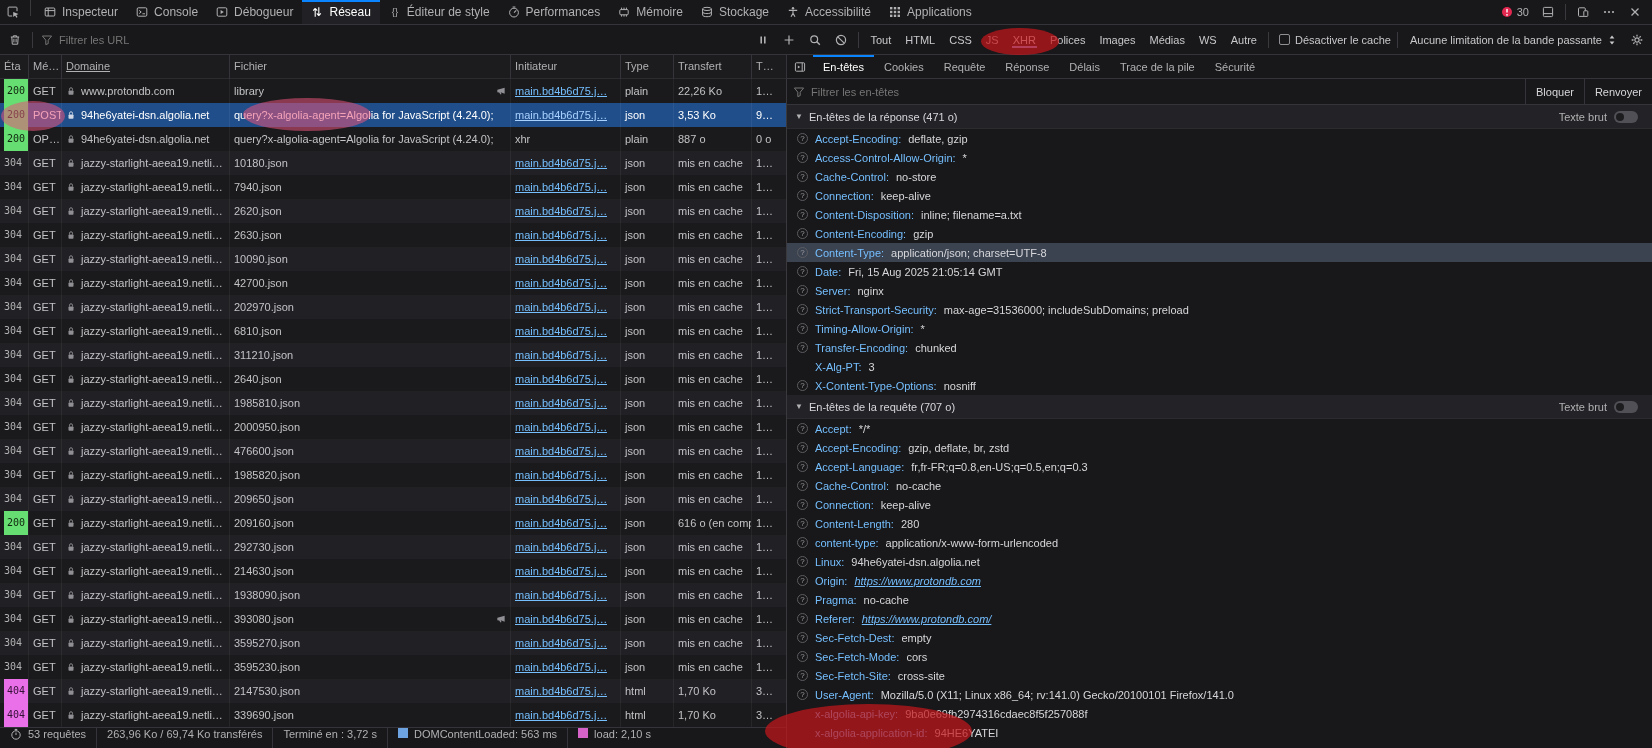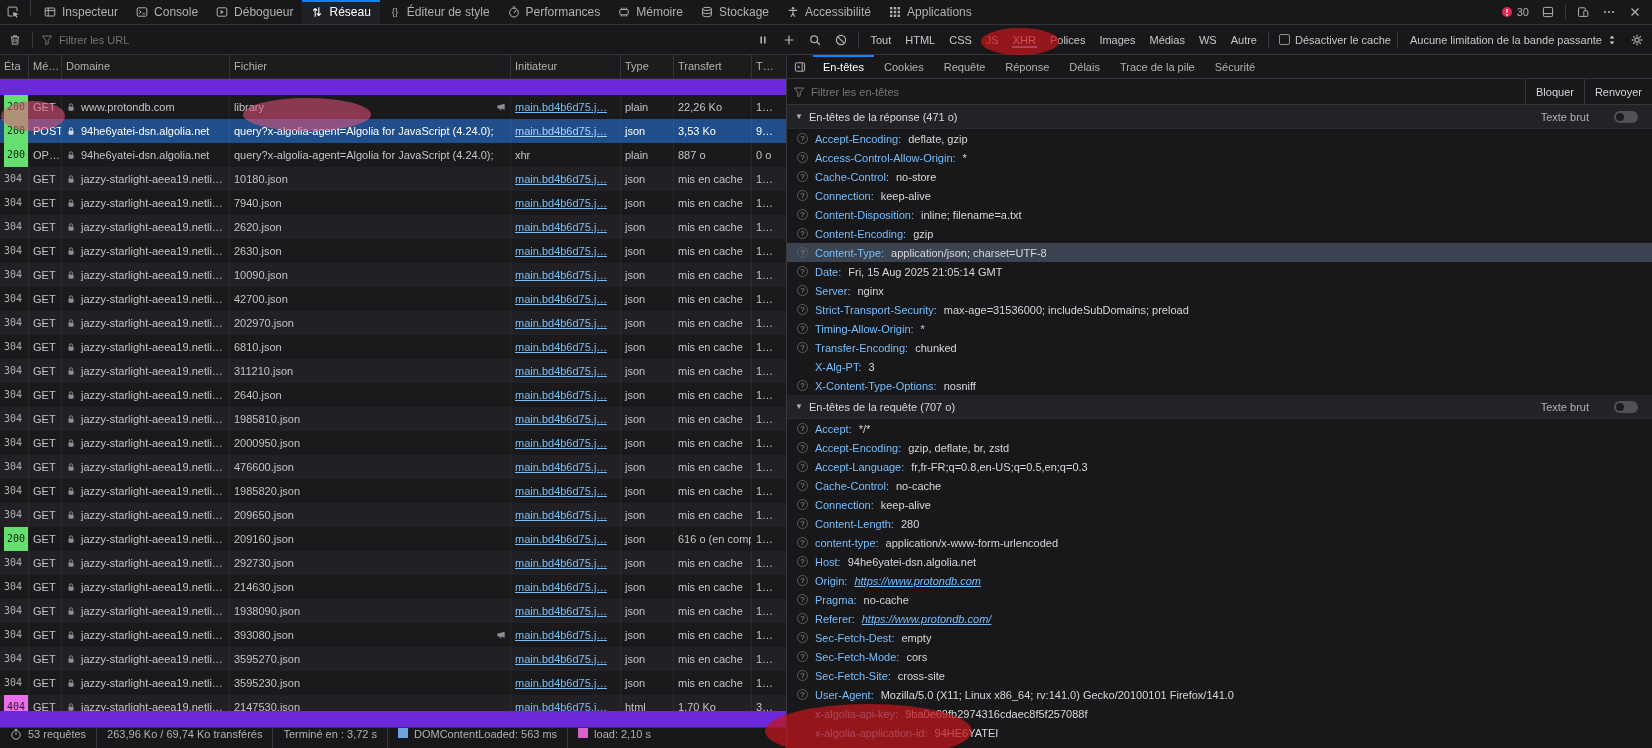--- a/index.html
+++ b/index.html
@@ -28,21 +28,21 @@
   .filter-input::placeholder{color:#757575;}
   .type-filters{display:flex;align-items:center;}
   .type-filter{position:relative;padding:4px 7px;color:#c8c8cc;white-space:nowrap;font-size:11px;}
   .type-filter.active{color:#e6e6ea;}
   .type-filter.active::after{content:'';position:absolute;left:6px;right:6px;bottom:2px;height:2px;background:#8fa6ff;}
   .checkbox{width:11px;height:11px;border:1px solid #8f8f94;border-radius:2px;margin:0 5px 0 6px;flex:none;}
   .throttle{display:flex;align-items:center;gap:4px;padding:0 6px;white-space:nowrap;color:#c8c8cc;}
 
   
   .content{position:absolute;top:55px;left:0;right:0;bottom:0;display:flex;}
-  .request-pane{width:787px;flex:none;display:flex;flex-direction:column;border-right:1px solid #3a3a3e;background:#6d28d9;gap:16px;}
+  .request-pane{width:787px;flex:none;display:flex;flex-direction:column;border-right:1px solid #3a3a3e;background:#000000;}
 
   .req-header{height:24px;display:flex;flex:none;background:#1c1c1f;border-bottom:1px solid #2c2c30;}
   .hcell{height:24px;line-height:23px;padding:0 4px;border-right:1px solid #34343a;color:#b1b1b3;
     overflow:hidden;white-space:nowrap;flex:none;}
   .req-rows{flex:1;overflow:hidden;}
   .req-row{height:24px;display:flex;align-items:stretch;background:#1a1a1c;color:#c3c3c7;}
   .req-row:nth-child(even){background:#212125;}
   .req-row.sel{background:#204e8a;color:#fff;}
   .cell{display:flex;align-items:center;padding:0 4px;border-right:1px solid rgba(255,255,255,0.055);
     overflow:hidden;white-space:nowrap;flex:none;}
@@ -69,21 +69,21 @@
   .panel-tabs{height:24px;flex:none;display:flex;align-items:stretch;border-bottom:1px solid #34343a;}
   .ptab{position:relative;display:flex;align-items:center;padding:0 10px;color:#b1b1b3;white-space:nowrap;}
   .ptab.active{color:#fff;}
   .ptab.active::before{content:'';position:absolute;left:0;top:0;right:0;height:2px;background:#0a84ff;}
   .panel-filter{height:26px;flex:none;display:flex;align-items:center;border-bottom:1px solid #34343a;padding-left:6px;}
   .pf-btn{height:100%;display:flex;align-items:center;padding:0 10px;border-left:1px solid #34343a;color:#d7d7db;white-space:nowrap;}
   .headers-area{flex:1;overflow:hidden;position:relative;}
   .sec{height:24px;display:flex;align-items:center;background:#232327;border-bottom:1px solid #2c2c30;padding:0 8px;color:#d7d7db;}
   .sec .caret{font-size:8px;color:#b1b1b3;margin-right:6px;}
   .sec .sec-title{flex:1;}
-  .raw-label{color:#b1b1b3;margin-right:25px;}
+  .raw-label{color:#b1b1b3;margin-right:7px;}
   .toggle{width:24px;height:12px;border-radius:7px;background:#505056;position:relative;margin-right:6px;flex:none;}
   .toggle::after{content:'';position:absolute;left:2px;top:2px;width:8px;height:8px;border-radius:50%;background:#1c1c1f;}
   .hrow{height:19px;display:flex;align-items:center;padding-left:10px;white-space:nowrap;overflow:hidden;}
   .hrow.hsel{background:#3b4351;}
   .help-icon{width:11px;height:11px;border:1px solid #5c5c61;border-radius:50%;color:#9a9a9f;font-size:8px;
     line-height:10px;text-align:center;margin-right:7px;flex:none;}
   .help-icon::after{content:'?';}
   .help-spacer{width:11px;margin-right:7px;flex:none;}
   .hname{color:#75bfff;margin-right:7px;}
   .hval{color:#d7d7db;}
@@ -337,21 +337,21 @@
         </span>
     </div>
   </div>
 
   <div class="content">
 
     <div class="request-pane">
       <div class="req-header" id="req-header">
           <div class="hcell" style="width: 29px;">Éta</div>
           <div class="hcell" style="width: 33px;">Mé…</div>
-          <div class="hcell" style="width: 168px;">Domaine</div>
+          <div class="hcell" style="width: 168px; text-decoration: underline;">Domaine</div>
           <div class="hcell" style="width: 281px;">Fichier</div>
           <div class="hcell" style="width: 110px;">Initiateur</div>
           <div class="hcell" style="width: 53px;">Type</div>
           <div class="hcell" style="width: 78px;">Transfert</div>
           <div class="hcell" style="width: 35px;">T…</div>
         </div>
       <div class="req-rows" id="req-rows">
           <div class="req-row">
             <div class="cell" style="width: 29px;">
               <span class="badge b2">200</span>
@@ -1182,21 +1182,21 @@
             <span class="hname">Content-Length:</span>
             <span class="hval">280</span>
           </div>
           <div class="hrow">
             <span class="help-icon"></span>
             <span class="hname">content-type:</span>
             <span class="hval">application/x-www-form-urlencoded</span>
           </div>
           <div class="hrow">
             <span class="help-icon"></span>
-            <span class="hname">Host:</span>
+            <span class="hname">Linux:</span>
             <span class="hval">94he6yatei-dsn.algolia.net</span>
           </div>
           <div class="hrow">
             <span class="help-icon"></span>
             <span class="hname">Origin:</span>
             <span class="hval vlink">https://www.protondb.com</span>
           </div>
           <div class="hrow">
             <span class="help-icon"></span>
             <span class="hname">Pragma:</span>

